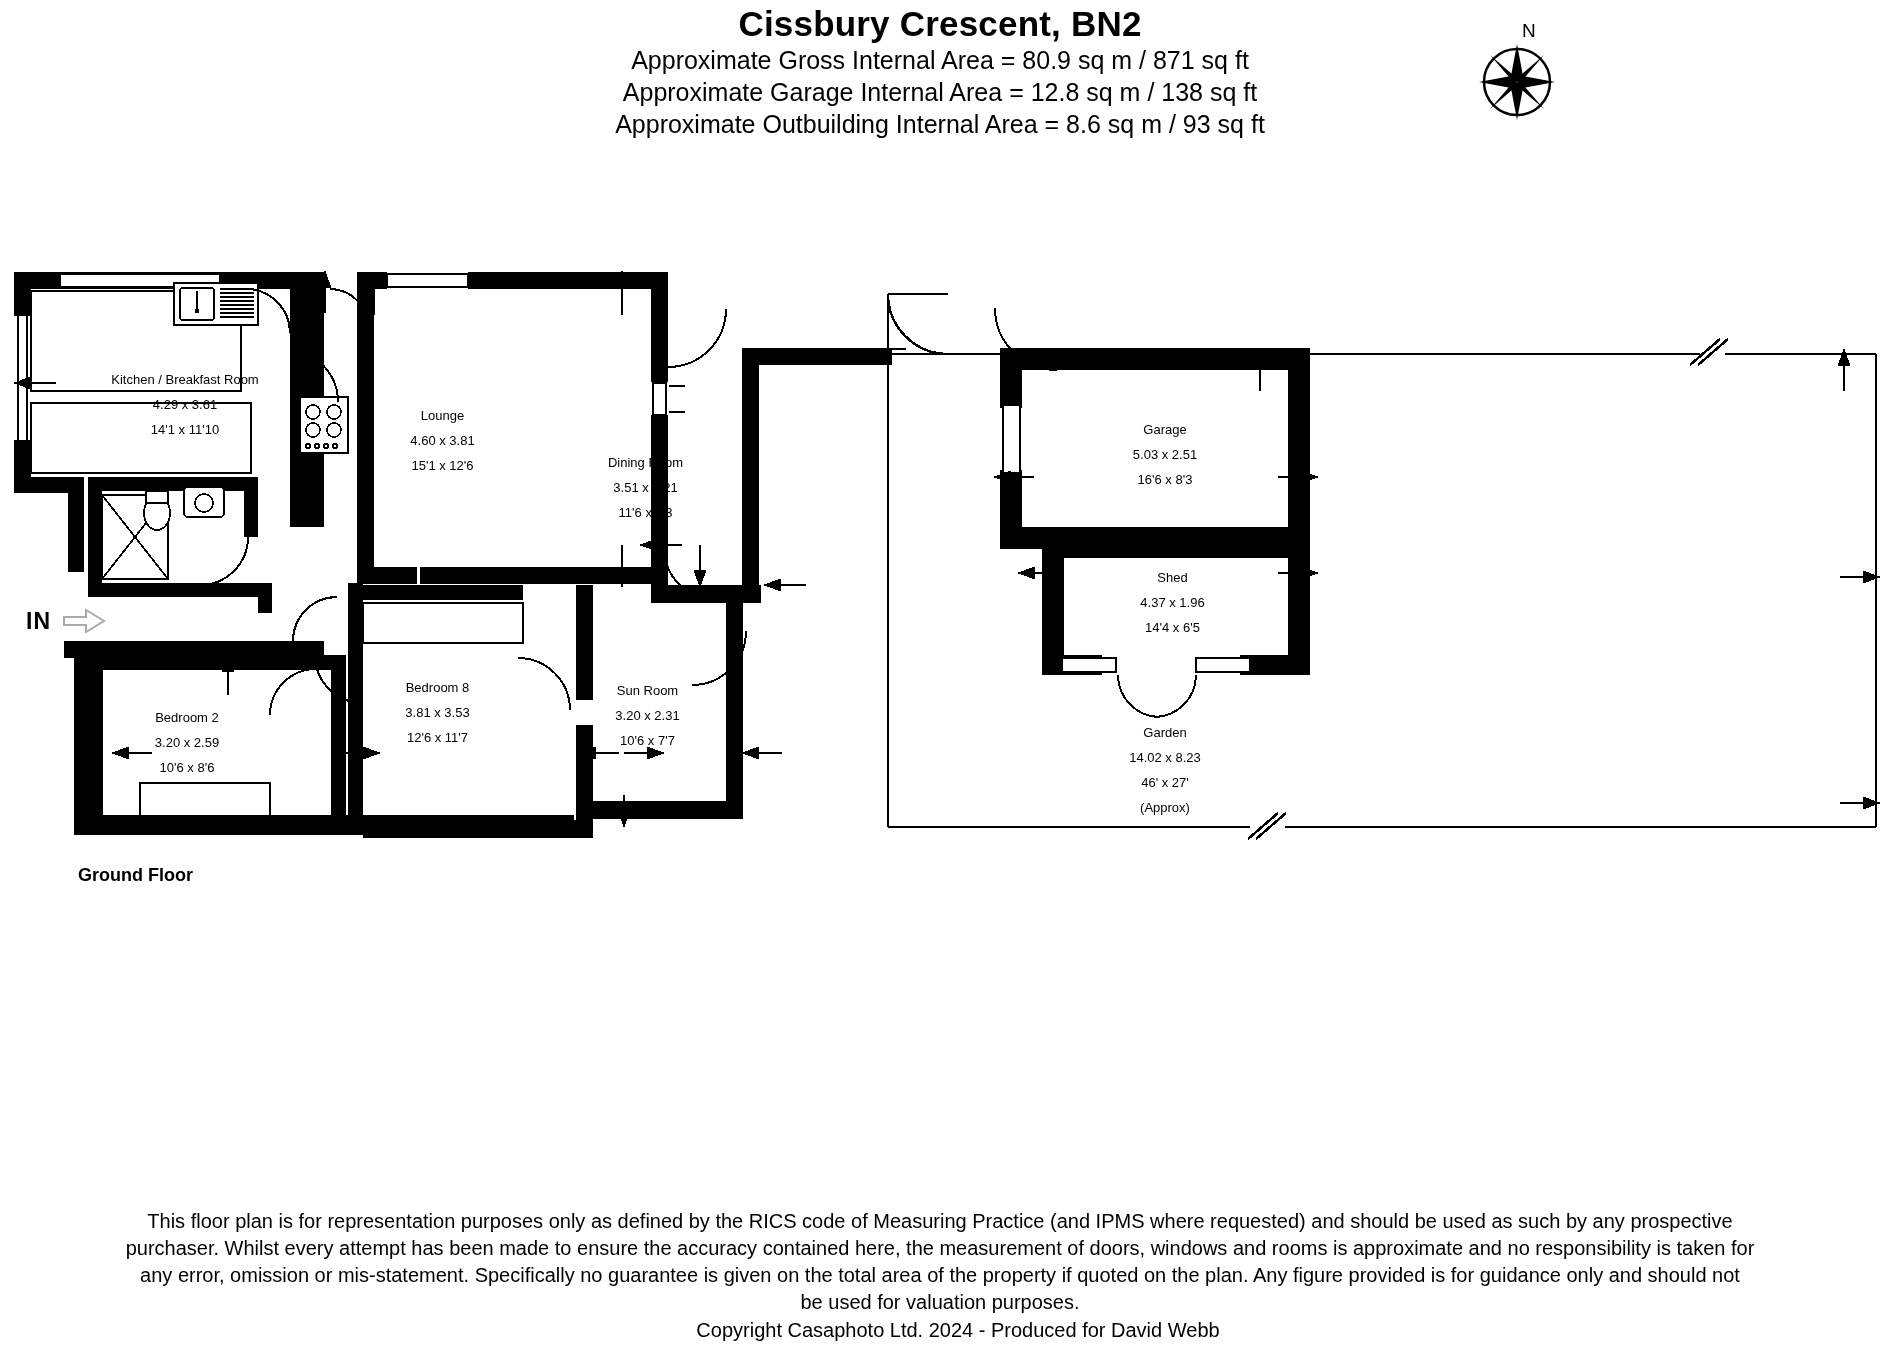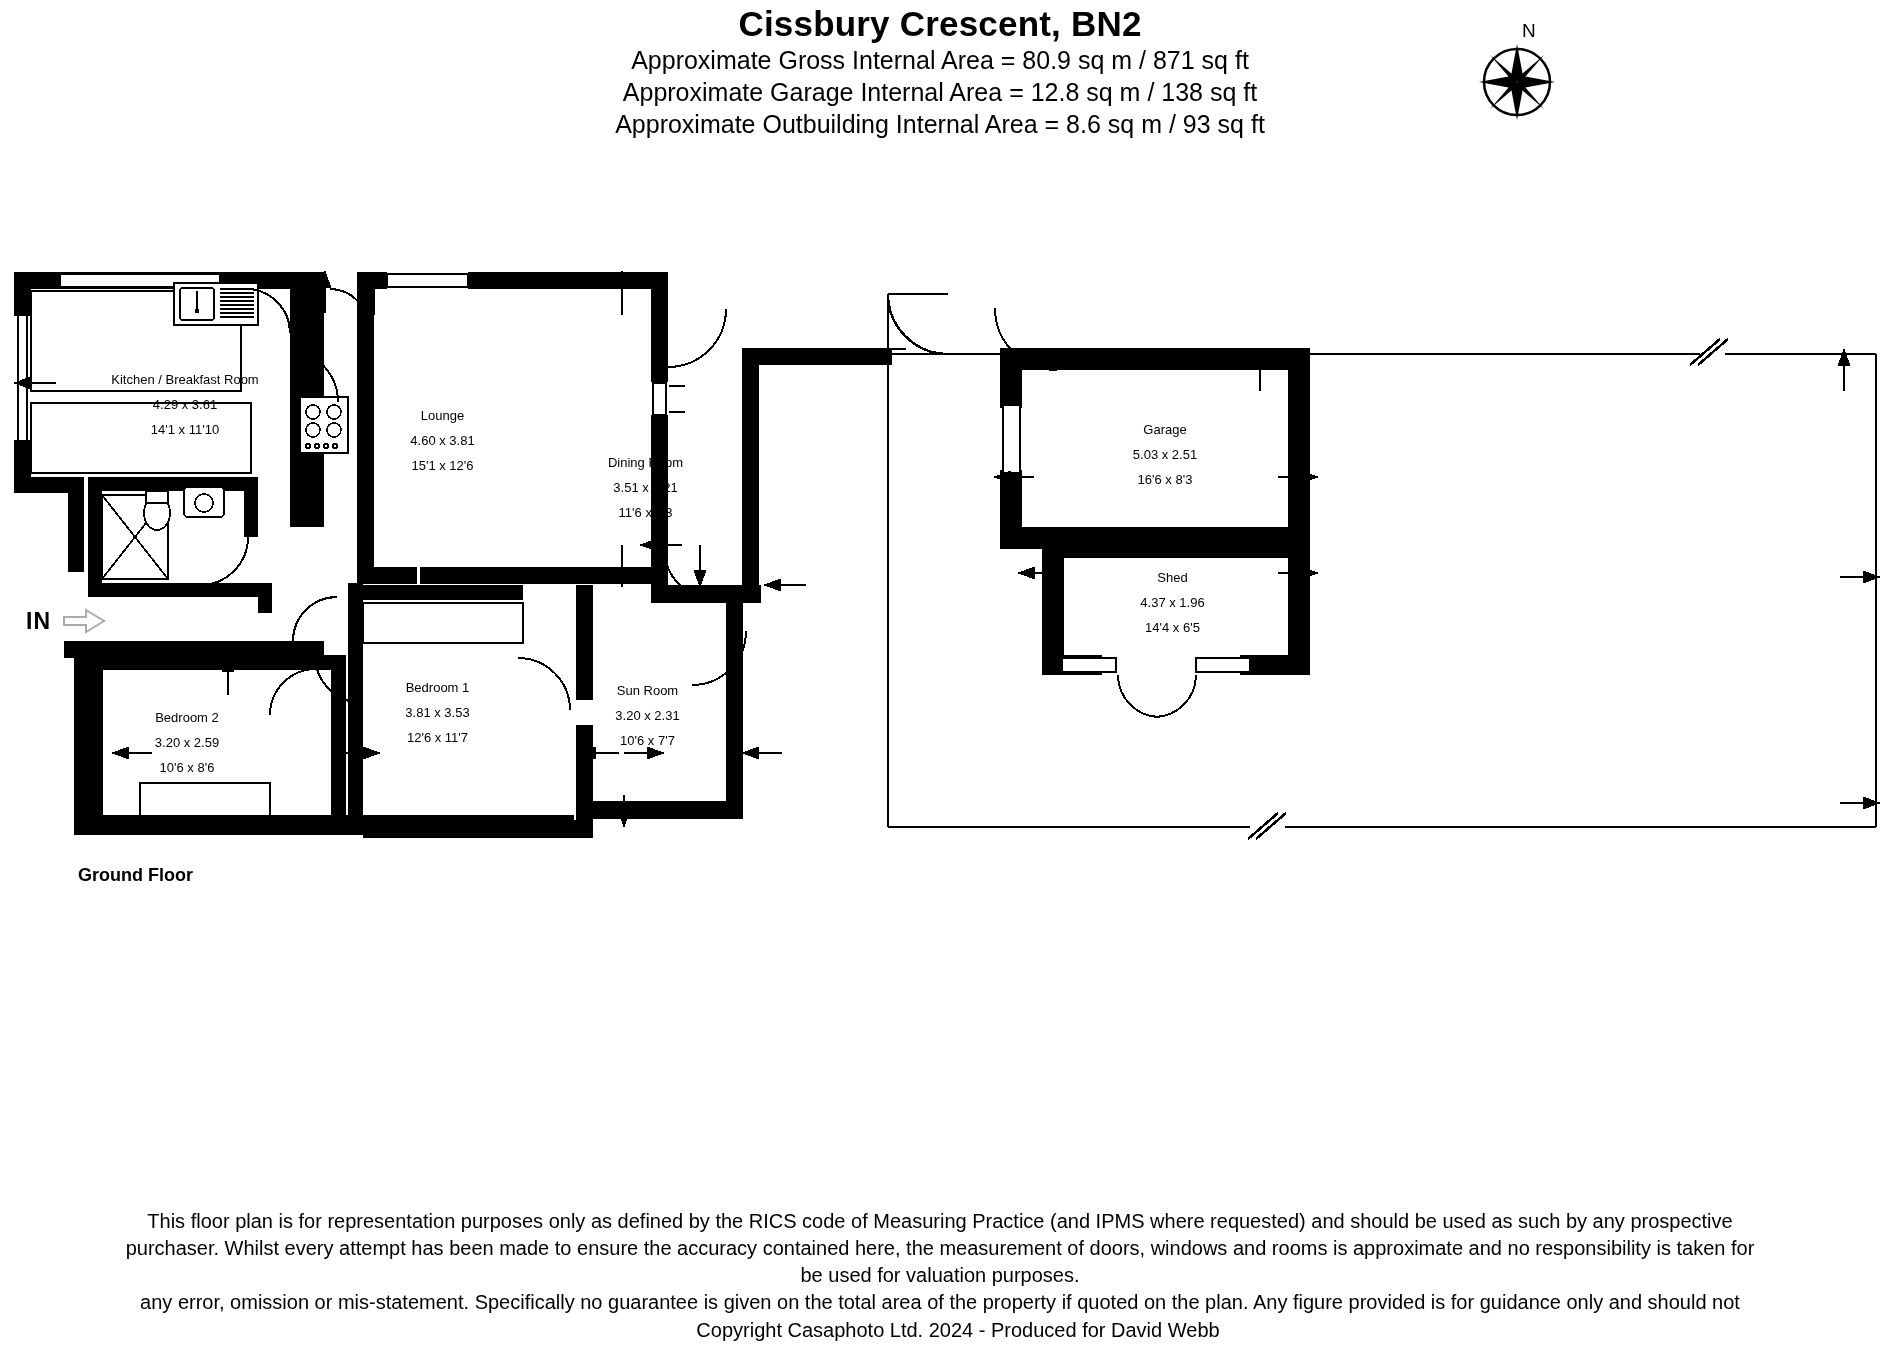--- a/index.html
+++ b/index.html
@@ -377,21 +377,21 @@
     <span class="rn">11'6 x 7'3</span>
   </div>
 
   <div class="rlabel" style="left:92px;top:450px;width:190px;">
     <span class="rn">Bedroom 2</span>
     <span class="rn">3.20 x 2.59</span>
     <span class="rn">10'6 x 8'6</span>
   </div>
 
   <div class="rlabel" style="left:340px;top:420px;width:195px;">
-    <span class="rn">Bedroom 1</span>
+    <span class="rn">Bedroom 8</span>
     <span class="rn">3.81 x 3.53</span>
     <span class="rn">12'6 x 11'7</span>
   </div>
 
   <div class="rlabel" style="left:555px;top:423px;width:185px;">
     <span class="rn">Sun Room</span>
     <span class="rn">3.20 x 2.31</span>
     <span class="rn">10'6 x 7'7</span>
   </div>
 
@@ -400,28 +400,34 @@
     <span class="rn">5.03 x 2.51</span>
     <span class="rn">16'6 x 8'3</span>
   </div>
 
   <div class="rlabel" style="left:1065px;top:310px;width:215px;">
     <span class="rn">Shed</span>
     <span class="rn">4.37 x 1.96</span>
     <span class="rn">14'4 x 6'5</span>
   </div>
 
+  <div class="rlabel" style="left:1050px;top:465px;width:230px;">
+    <span class="rn">Garden</span>
+    <span class="rn">14.02 x 8.23</span>
+    <span class="rn">46' x 27'</span>
+    <span class="rn">(Approx)</span>
+  </div>
 </div>
 
 <div class="in-label" style="left:26px;top:608px;">IN</div>
 <svg style="position:absolute;left:62px;top:606px;" width="44" height="30" viewBox="0 0 44 30">
   <path d="M2,11 L24,11 L24,4 L42,15 L24,26 L24,19 L2,19 Z" fill="#ffffff" stroke="#aaaaaa" stroke-width="2"></path>
 </svg>
 
 <div class="floor-label" style="left:78px;top:865px;">Ground Floor</div>
 
 <div class="footer">
   <div>This floor plan is for representation purposes only as defined by the RICS code of Measuring Practice (and IPMS where requested) and should be used as such by any prospective</div>
   <div>purchaser. Whilst every attempt has been made to ensure the accuracy contained here, the measurement of doors, windows and rooms is approximate and no responsibility is taken for</div>
+  <div>any error, omission or mis-statement. Specifically no guarantee is given on the total area of the property if quoted on the plan. Any figure provided is for guidance only and should not</div>
   <div>be used for valuation purposes.</div>
-  <div>any error, omission or mis-statement. Specifically no guarantee is given on the total area of the property if quoted on the plan. Any figure provided is for guidance only and should not</div>
   <div class="cr">Copyright Casaphoto Ltd. 2024 - Produced for David Webb</div>
 </div>
 
 </body></html>

